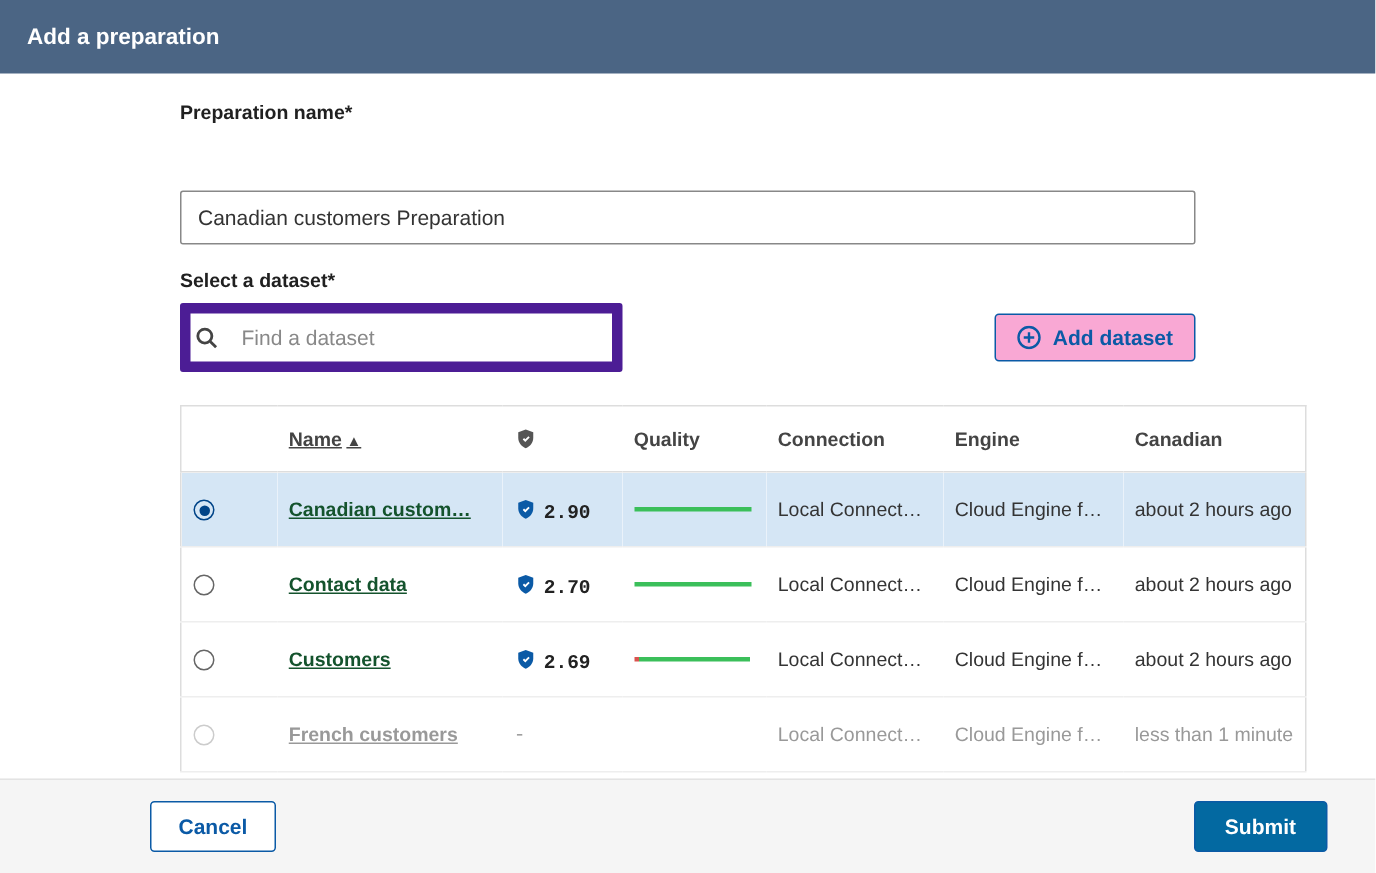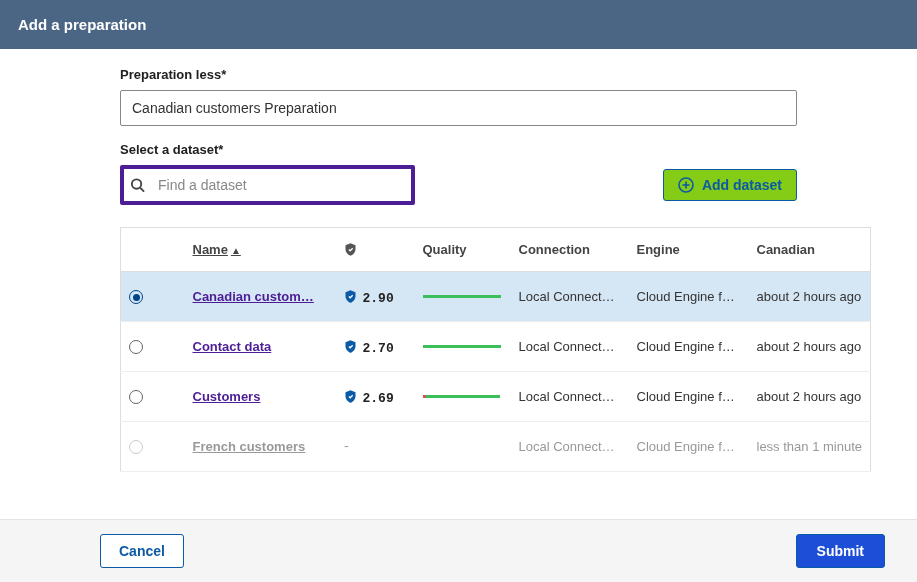--- a/index.html
+++ b/index.html
@@ -30,56 +30,57 @@
     margin-bottom: 8px;
     display: block;
   }
   .prep-input {
     width: 100%;
     padding: 9px 11px;
     font-size: 14px;
     border: 1px solid #888;
     border-radius: 2px;
     color: #333;
+    margin-top: 37px;
   }
   .section-gap { margin-top: 16px; }
   .search-row {
     display: flex;
     justify-content: space-between;
     align-items: center;
     margin-top: 8px;
   }
   .search-box {
     position: relative;
     width: 295px;
   }
   .search-input {
     width: 100%;
     padding: 8px 10px 8px 34px;
-    border: 4px solid #4c1d95;
+    border: 7px solid #4c1d95;
     border-radius: 2px;
     font-size: 14px;
     color: #000000;
   }
   .search-input::placeholder { color: #888; }
   .search-icon {
     position: absolute;
     left: 10px;
     top: 50%;
     transform: translateY(-50%);
     width: 15px;
     height: 15px;
     color: #444;
   }
   .add-dataset-btn {
     display: inline-flex;
     align-items: center;
     gap: 8px;
     border: 1px solid #0b5aa6;
-    background: #84cc16;
+    background: #f9a8d4;
     color: #0b5aa6;
     padding: 7px 14px;
     font-size: 14px;
     font-weight: 600;
     border-radius: 3px;
     cursor: pointer;
   }
   .plus-icon {
     width: 16px; height: 16px;
   }
@@ -137,47 +138,47 @@
   .trust-cell { font-weight: 700; color:#222;font-family:Liberation Mono, monospace; }
   .quality-bar {
     display:flex; align-items:center; height:100%;
   }
   .q-seg { height:3px; }
   .q-red { background:#d9534f; }
   .q-green { background:#3bbf5a; }
   .disabled-row td { color:#999; }
   .sort-caret { font-size:10px; margin-left:3px; }
   .th-name { padding-left:40px; }
-  .name-cell { font-weight:600; color:#4c1d95; padding-left:0; }
+  .name-cell { font-weight:600; color:#14532d; padding-left:0; }
   .footer{
     position:absolute; left:0; right:0; bottom:0;
     background:#f5f5f5; border-top:1px solid #e3e3e3;
     padding:14px 32px; display:flex; justify-content:space-between;
   }
   .cancel-btn{
     border:1px solid #0b5aa6; background:#fff; color:#0b5aa6;
     padding:8px 18px; border-radius:3px; font-size:14px; font-weight:600;
     cursor:pointer; margin-left:68px;
   }
   .submit-btn{
-    background:#1d4ed8; color:#fff; border:1px solid #0b5aa6;
+    background:#0369a1; color:#fff; border:1px solid #0b5aa6;
     padding:8px 20px; border-radius:3px; font-size:14px; font-weight:600;
     cursor:pointer; margin-right:0;
   }
 </style>
 </head>
 <body>
 
 <div class="header">
   <span>Add a preparation</span>
 </div>
 
 <div class="content">
 
-  <label class="label">Preparation less*</label>
+  <label class="label">Preparation name*</label>
   <input class="prep-input" type="text" value="Canadian customers Preparation" style="">
 
   <div class="section-gap">
     <label class="label">Select a dataset*</label>
     <div class="search-row">
       <div class="search-box">
         <span class="search-icon">
           <svg viewBox="0 0 16 16" width="15" height="15" fill="none" stroke="currentColor" stroke-width="2">
             <circle cx="7" cy="7" r="5"></circle>
               <line x1="11" y1="11" x2="15" y2="15"></line>

